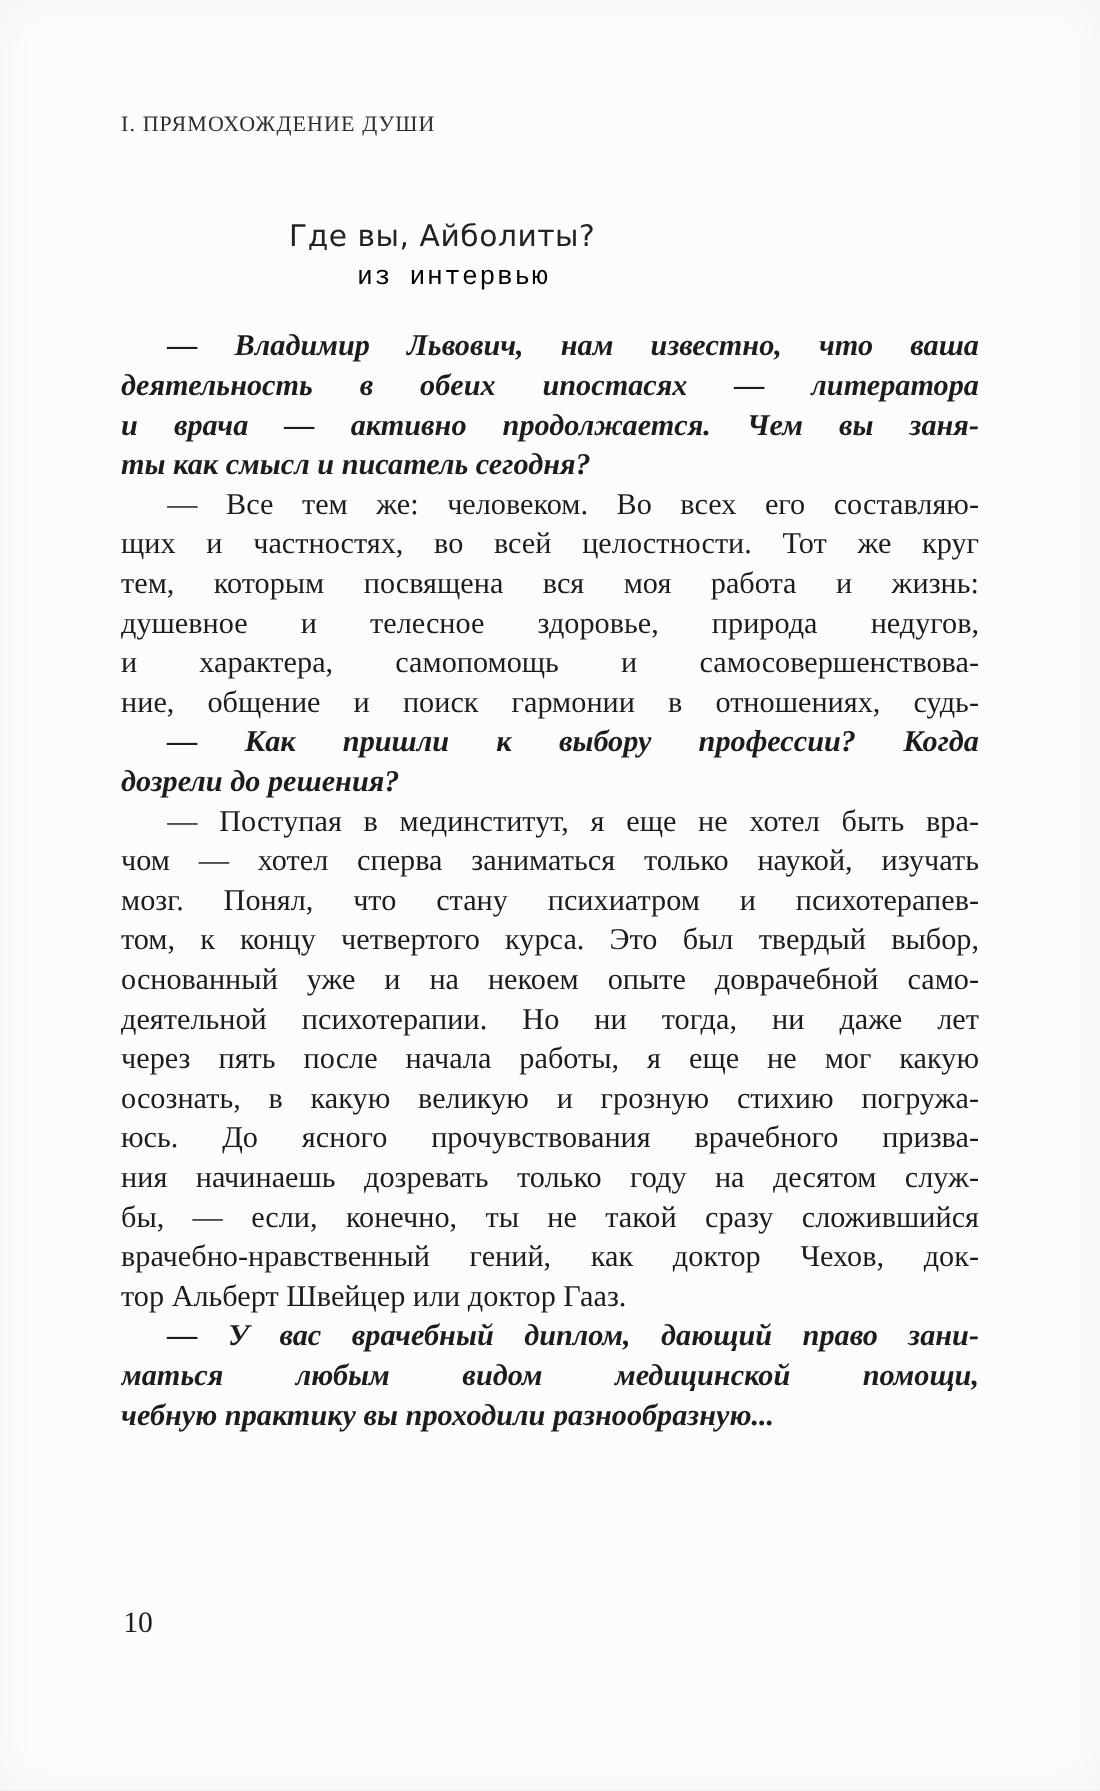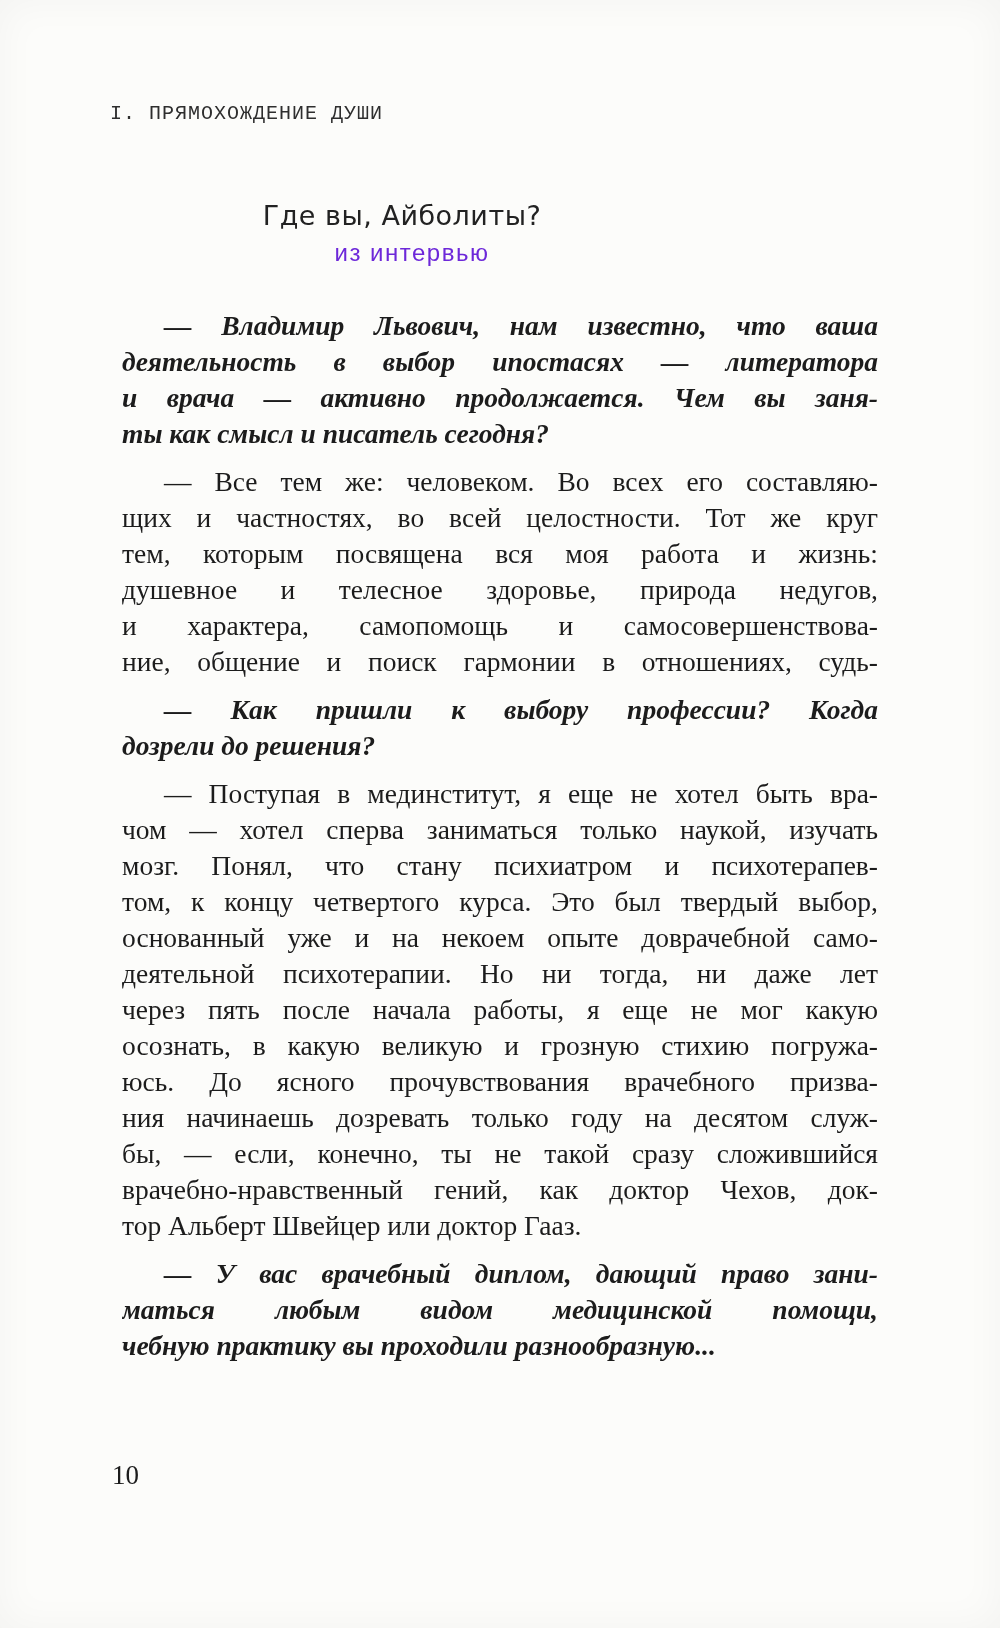--- a/index.html
+++ b/index.html
@@ -11,54 +11,54 @@
     background:#fcfcfa;
     color:#1c1c1c;
     font-family:"Liberation Serif", serif;
     box-shadow:inset 0 0 40px rgba(0,0,0,0.04);
     overflow:hidden;
   }
   .running-header {
     position:absolute;
     left:110px;
     top:102px;
-    font-family:Liberation Mono, monospace;
+    font-family:Liberation Serif, serif;
     font-size:20px;
     letter-spacing:1px;
     color:#2e2e2e;
   }
   .title-block {
     position:absolute;
     top:200px;
     left:0;
     width:804px;
     text-align:center;
   }
   .article-title {
     font-family:"DejaVu Sans", sans-serif;
     font-size:27px;
     color:#222;
     letter-spacing:0.5px;
   }
   .article-subtitle {
     margin-top:8px;
-    font-family:Liberation Sans, sans-serif;
+    font-family:Liberation Mono, monospace;
     font-size:24px;
     letter-spacing:1.5px;
-    color:#6d28d9;
+    color:#000000;
     margin-left:20px;
   }
   .article-body {
     position:absolute;
     left:110px;
     top:296px;
     width:780px;
     font-size:27.5px;
   }
-  .para { margin:12px; }
+  .para { margin:0; }
   .para.question {
     font-weight:bold;
     font-style:italic;
   }
   .ln {
     height:36px;
     line-height:36px;
     overflow:hidden;
     text-align:justify;
   }
@@ -87,21 +87,21 @@
   <div class="running-header">I. ПРЯМОХОЖДЕНИЕ ДУШИ</div>
 
   <div class="title-block">
     <div class="article-title">Где вы, Айболиты?</div>
     <div class="article-subtitle">из интервью</div>
   </div>
 
   <div class="article-body" id="article-body">
       <div class="para question">
         <div class="ln first">— Владимир Львович, нам известно, что ваша</div>
-        <div class="ln">деятельность в выбор ипостасях — литератора</div>
+        <div class="ln">деятельность в обеих ипостасях — литератора</div>
         <div class="ln">и врача — активно продолжается. Чем вы заня-</div>
         <div class="ln last">ты как смысл и писатель сегодня?</div>
       </div>
       <div class="para answer">
         <div class="ln first">— Все тем же: человеком. Во всех его составляю-</div>
         <div class="ln">щих и частностях, во всей целостности. Тот же круг</div>
         <div class="ln">тем, которым посвящена вся моя работа и жизнь:</div>
         <div class="ln">душевное и телесное здоровье, природа недугов,</div>
         <div class="ln">и характера, самопомощь и самосовершенствова-</div>
         <div class="ln">ние, общение и поиск гармонии в отношениях, судь-</div>

